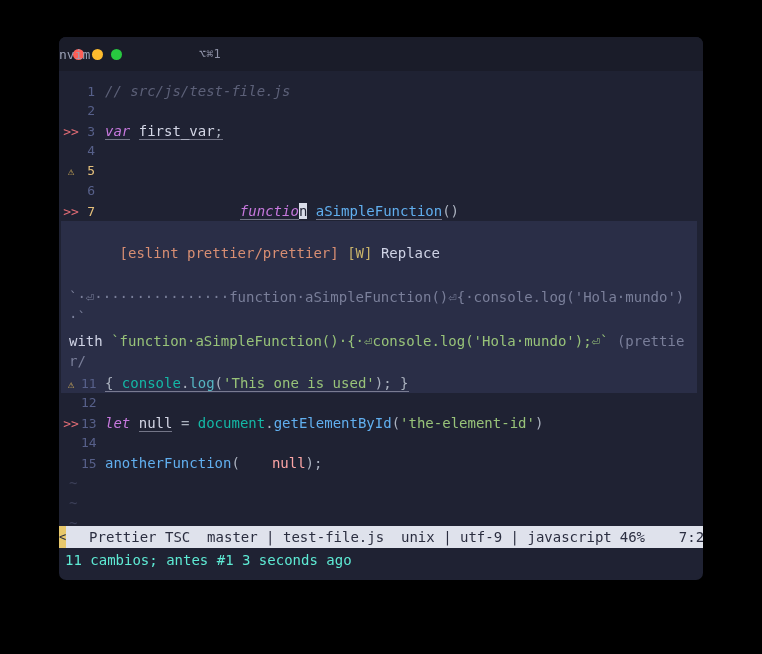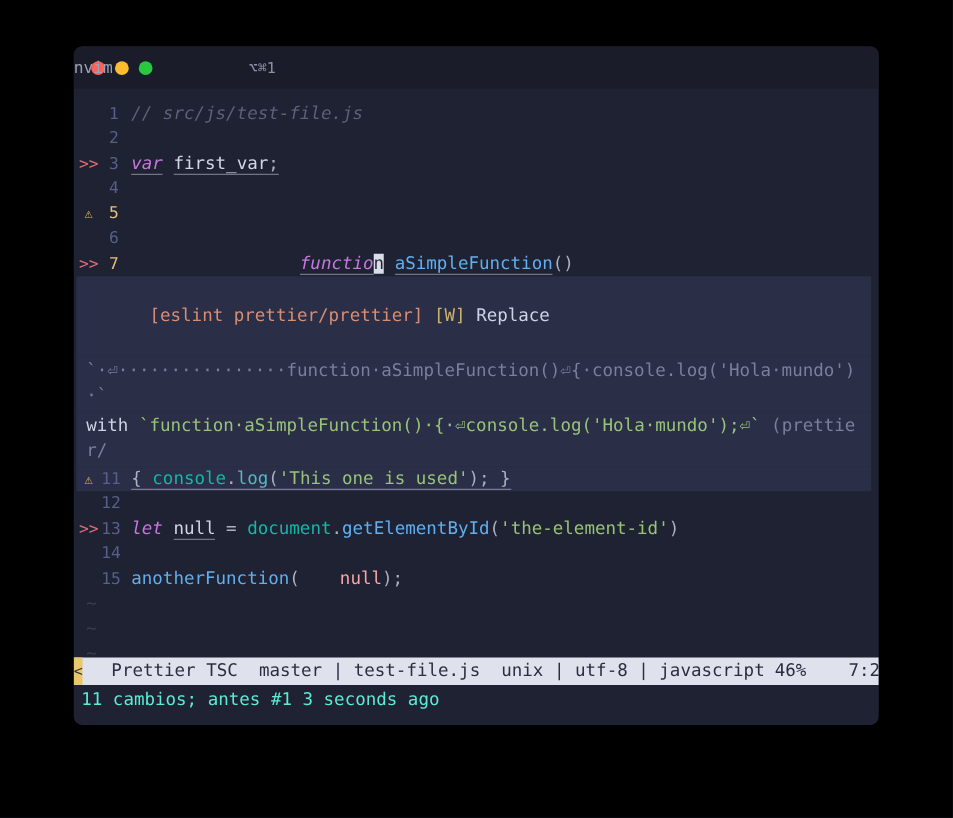--- a/index.html
+++ b/index.html
@@ -249,19 +249,19 @@
         <div class="line"><span class="tilde">~</span></div>
         <div class="line"><span class="tilde">~</span></div>
         <div class="line"><span class="tilde">~</span></div>
         <div class="line"><span class="tilde">~</span></div>
         <div class="line"><span class="tilde">~</span></div>
       </div>
   </div>
 
   <div class="statusline">
     <span class="sl-chev">&lt;</span>
-    <span class="sl-left">  <span>Prettier TSC</span>  <span>master</span><span> | </span><span>test-file.js</span>  <span>unix</span><span> | </span><span>utf-8</span><span> | </span><span>javascript</span></span>
+    <span class="sl-left">  <span>Prettier TSC</span>  <span>master</span><span> | </span><span>test-file.js</span>  <span>unix</span><span> | </span><span>utf-9</span><span> | </span><span>javascript</span></span>
     <span class="sl-mid"></span>
     <span class="sl-right"><span>46%</span>    <span>7:24</span></span>
   </div>
 
   <div class="msgline">11 cambios; antes #1  3 seconds ago</div>
 </div>
 
 </body></html>

